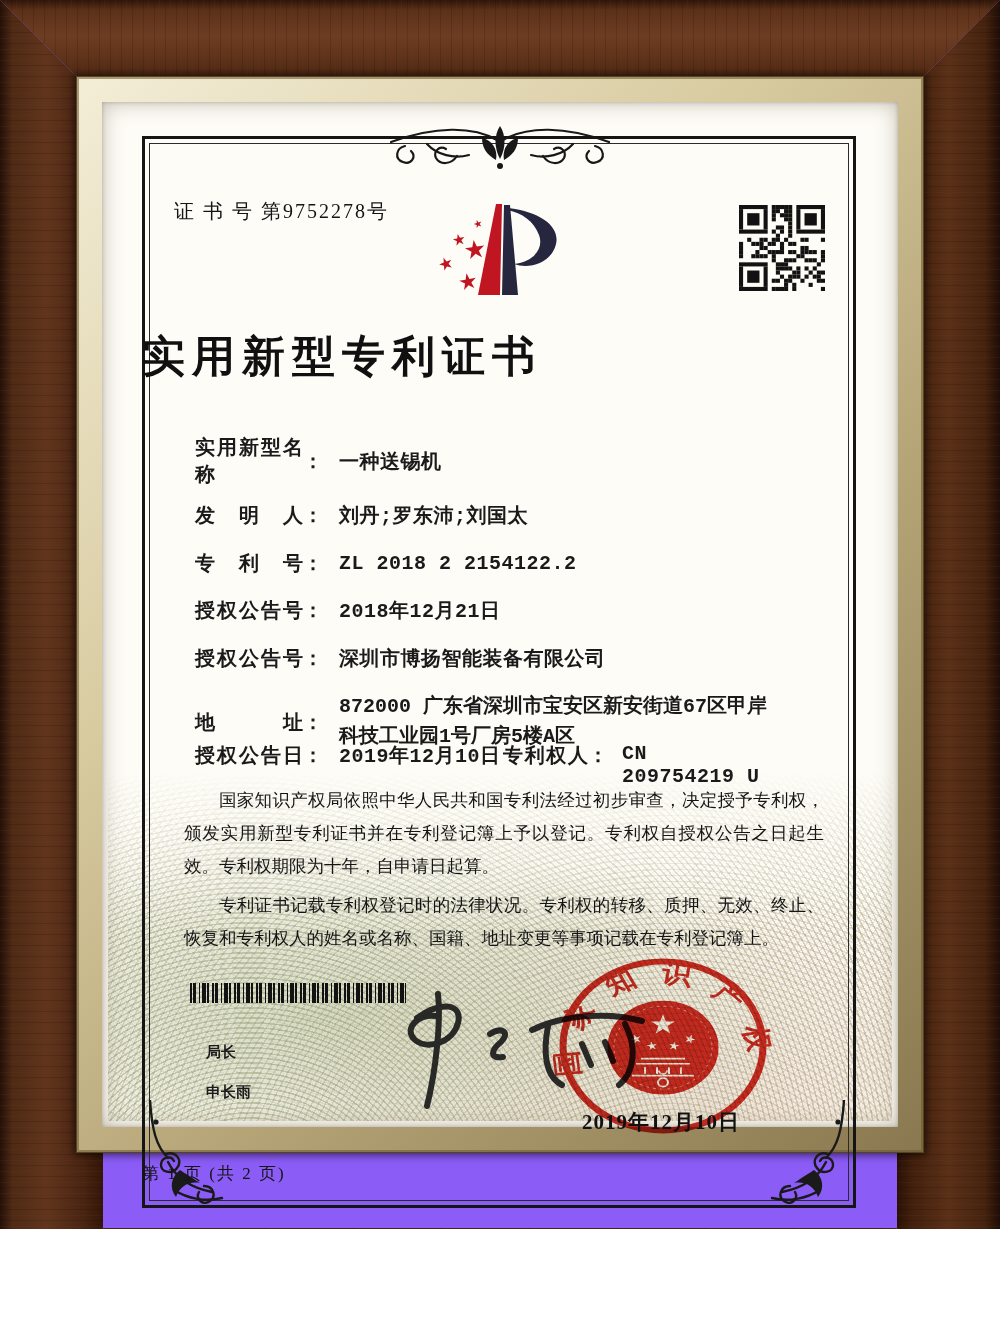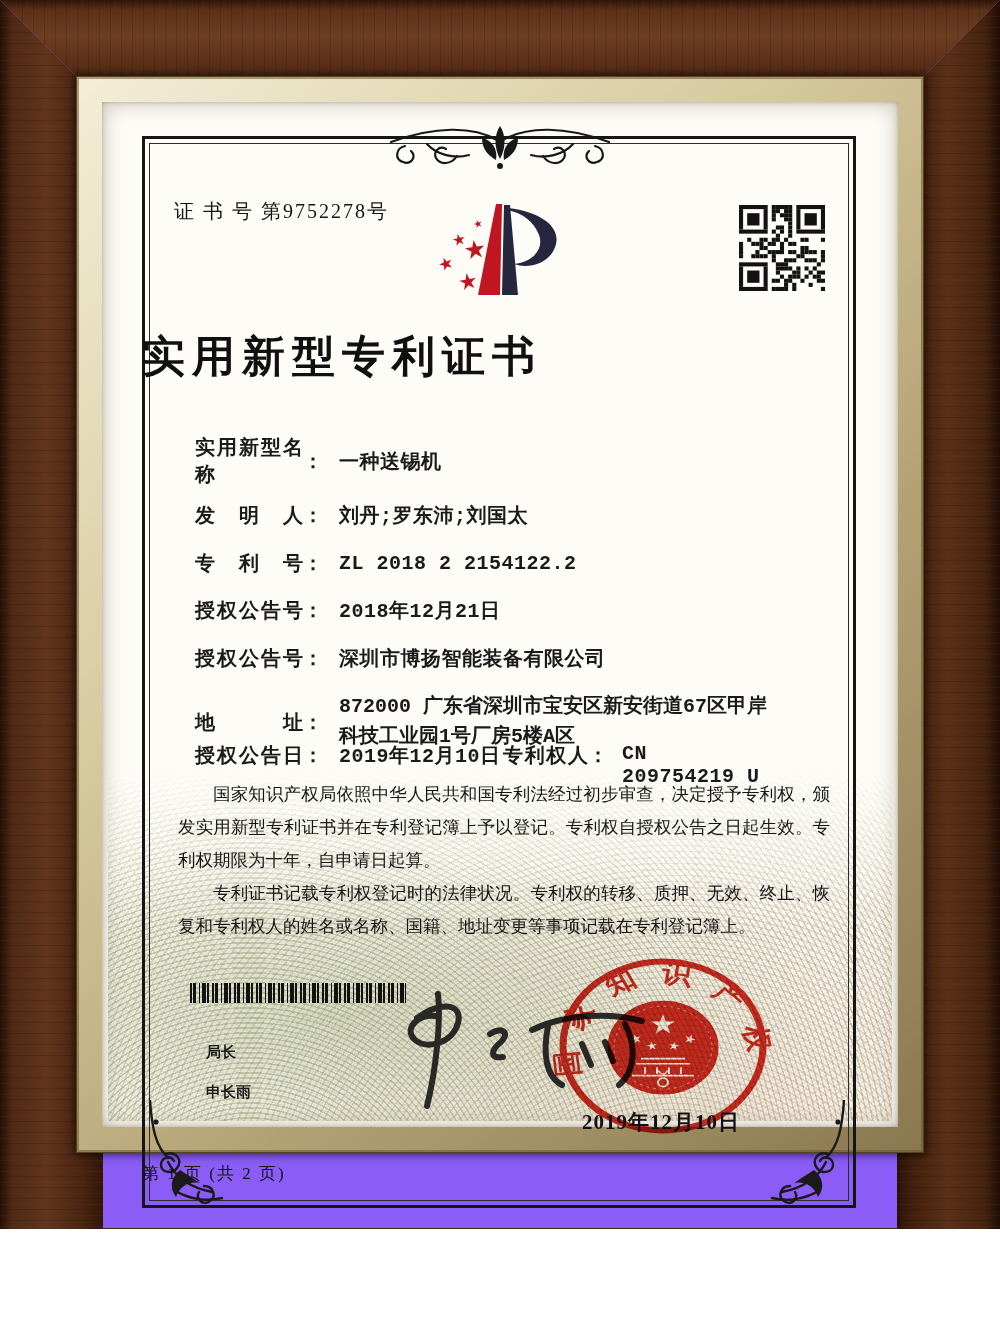--- a/index.html
+++ b/index.html
@@ -57,21 +57,21 @@
   .row{position:absolute;left:93px;display:flex;align-items:center;
     font-family:Liberation Mono, monospace;font-weight:600;
     font-size:20px;color:#1a1a1a;}
   .f-label{display:inline-block;width:108px;text-align:justify;text-align-last:justify;}
   .f-colon{display:inline-block;width:22px;}
   .f-value{letter-spacing:.5px;margin-left:14px;}
   #row-addr .f-value{width:440px;line-height:30px;letter-spacing:0;}
   .pair2{position:absolute;left:308px;top:0;display:flex;}
   .paras{position:absolute;left:76px;top:676px;width:652px;font-size:17.5px;
     line-height:33px;color:#151515;text-align:justify;}
-  .paras p{margin:0;text-indent:2em;}
+  .paras p{margin:6px;text-indent:2em;}
   .barcode{position:absolute;left:88px;top:881px;width:216px;height:20px;
     background:repeating-linear-gradient(90deg,#121212 0 2px,transparent 2px 3px,#121212 3px 6px,transparent 6px 9px,#121212 9px 10px,transparent 10px 12px,#121212 12px 16px,transparent 16px 17px,#121212 17px 19px,transparent 19px 22px);}
   .signer{position:absolute;left:104px;top:930px;font-family:"Liberation Sans","DejaVu Sans",sans-serif;
     font-weight:700;font-size:15px;color:#1c1c1c;line-height:40px;}
   .signature{position:absolute;left:220px;top:886px;}
   .seal{position:absolute;left:451px;top:851px;mix-blend-mode:multiply;opacity:.95;}
   .seal-date{position:absolute;left:480px;top:1006px;font-size:21px;font-weight:bold;
     color:#111;letter-spacing:1px;z-index:5;}
   .footer{position:absolute;left:40px;top:1060px;width:708px;text-align:left;
     font-size:17px;color:#151515;letter-spacing:2px;}

